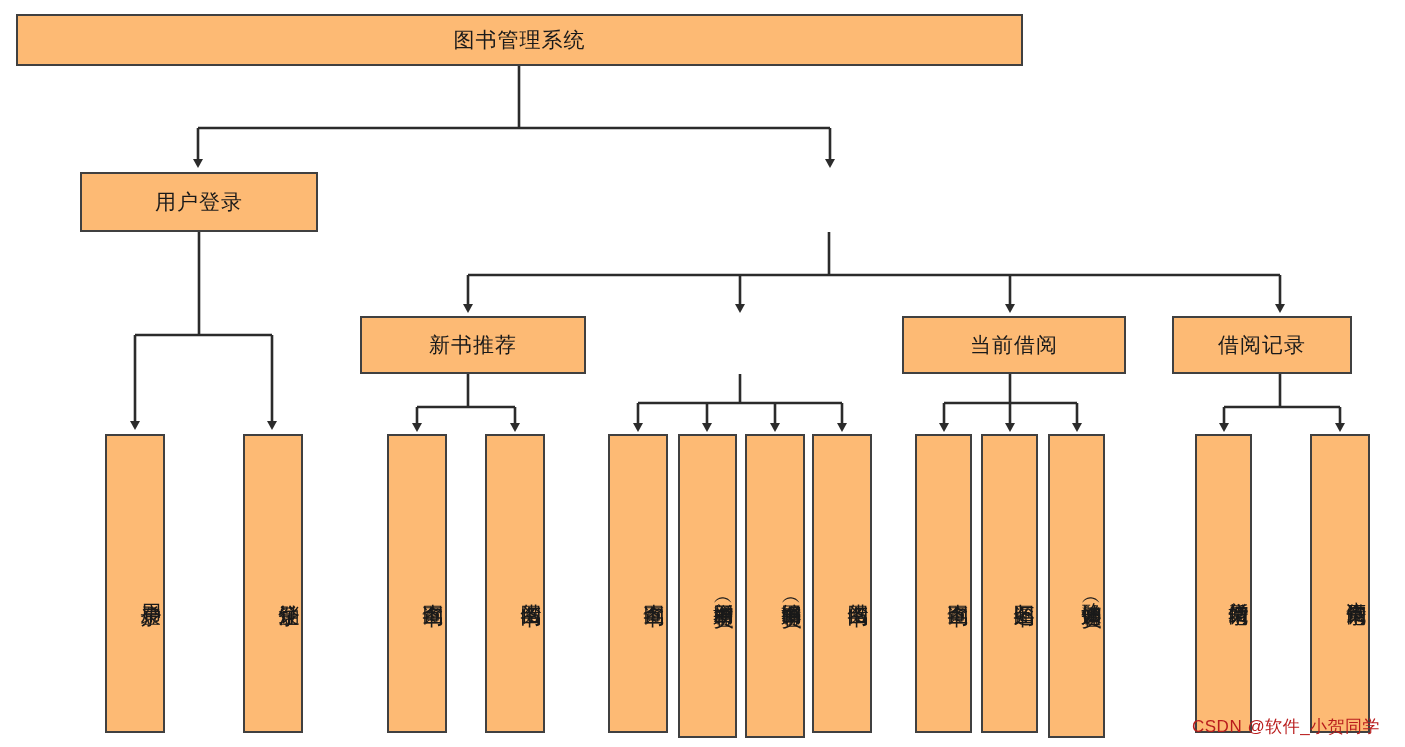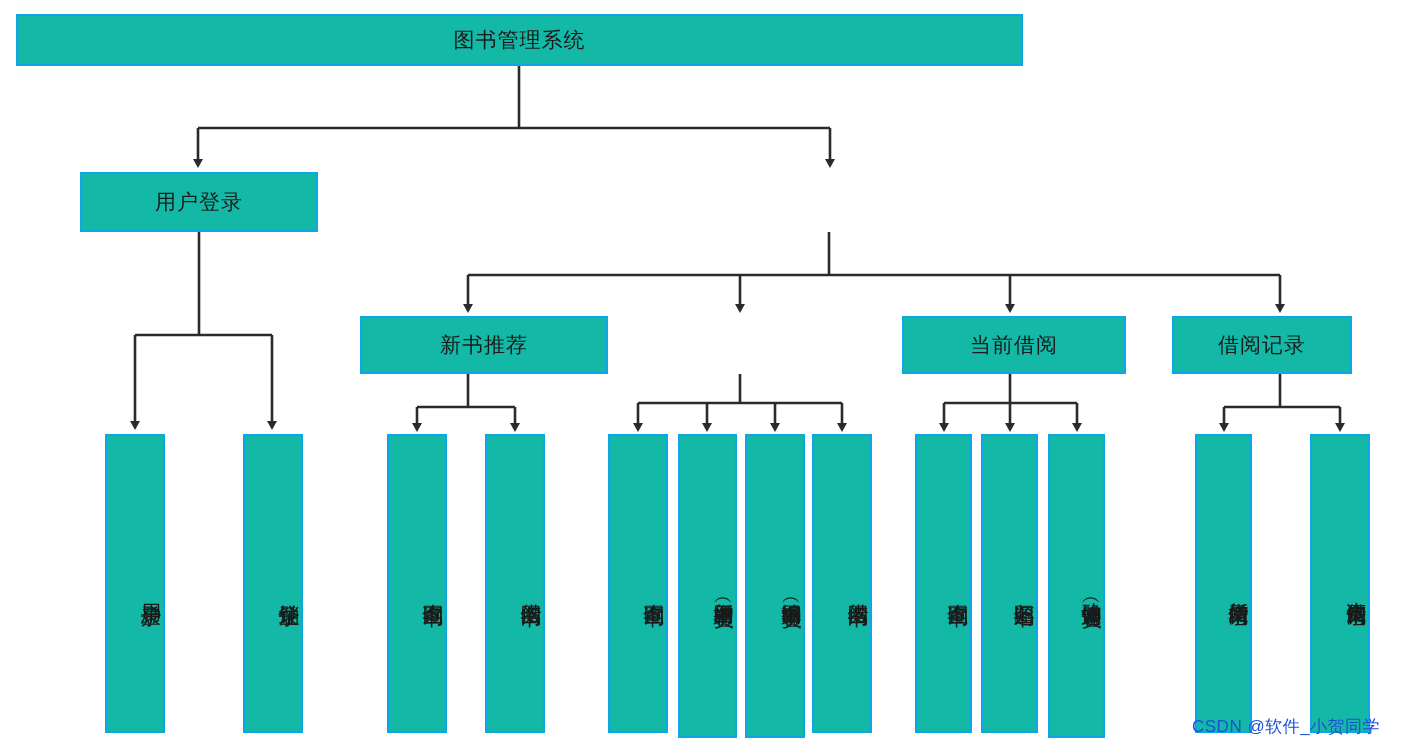--- a/index.html
+++ b/index.html
@@ -22,22 +22,22 @@
     position: absolute;
     left: 0;
     top: 0;
     width: 1405px;
     height: 747px;
     pointer-events: none;
   }
   .node {
     position: absolute;
     box-sizing: border-box;
-    border: 2px solid #0ea5e9;
-    background: #14b8a6;
+    border: 2px solid #404040;
+    background: #fdba74;
     display: flex;
     align-items: center;
     justify-content: center;
     color: #1a1a1a;
   }
   .node.horiz {
     font-size: 21px;
     letter-spacing: 1px;
   }
   .node.vert {
@@ -50,21 +50,21 @@
     align-items: flex-start;
     justify-content: center;
     white-space: nowrap;
   }
   .node.vert.tall-text {
     font-size: 20px;
   }
   .watermark {
     position: absolute;
     font-size: 17px;
-    color: #1d4ed8;
+    color: #b91c1c;
     white-space: nowrap;
     letter-spacing: 0.5px;
     text-align: center;
   }
 </style>
 </head>
 <body>
 
 <div id="canvas">
 
@@ -115,21 +115,21 @@
       <path d="M1224,407 L1340,407"></path>
       <path d="M1224,407 L1224,424" marker-end="url(#arrow)"></path>
       <path d="M1340,407 L1340,424" marker-end="url(#arrow)"></path>
     </g>
   </svg>
 
   <div class="node horiz" style="left:16px; top:14px; width:1007px; height:52px;">图书管理系统</div>
 
   <div class="node horiz" style="left:80px; top:172px; width:238px; height:60px;">用户登录</div>
 
-  <div class="node horiz" style="left:360px; top:316px; width:248px; height:58px;">新书推荐</div>
+  <div class="node horiz" style="left:360px; top:316px; width:226px; height:58px;">新书推荐</div>
   <div class="node horiz" style="left:902px; top:316px; width:224px; height:58px;">当前借阅</div>
   <div class="node horiz" style="left:1172px; top:316px; width:180px; height:58px;">借阅记录</div>
 
   <div class="node vert" style="left:105px; top:434px; width:60px; height:299px;">用户登录</div>
   <div class="node vert" style="left:243px; top:434px; width:60px; height:299px;">注销登录</div>
 
   <div class="node vert" style="left:387px; top:434px; width:60px; height:299px;">查询图书</div>
   <div class="node vert" style="left:485px; top:434px; width:60px; height:299px;">借阅图书</div>
 
   <div class="node vert" style="left:608px; top:434px; width:60px; height:299px;">查询图书</div>

